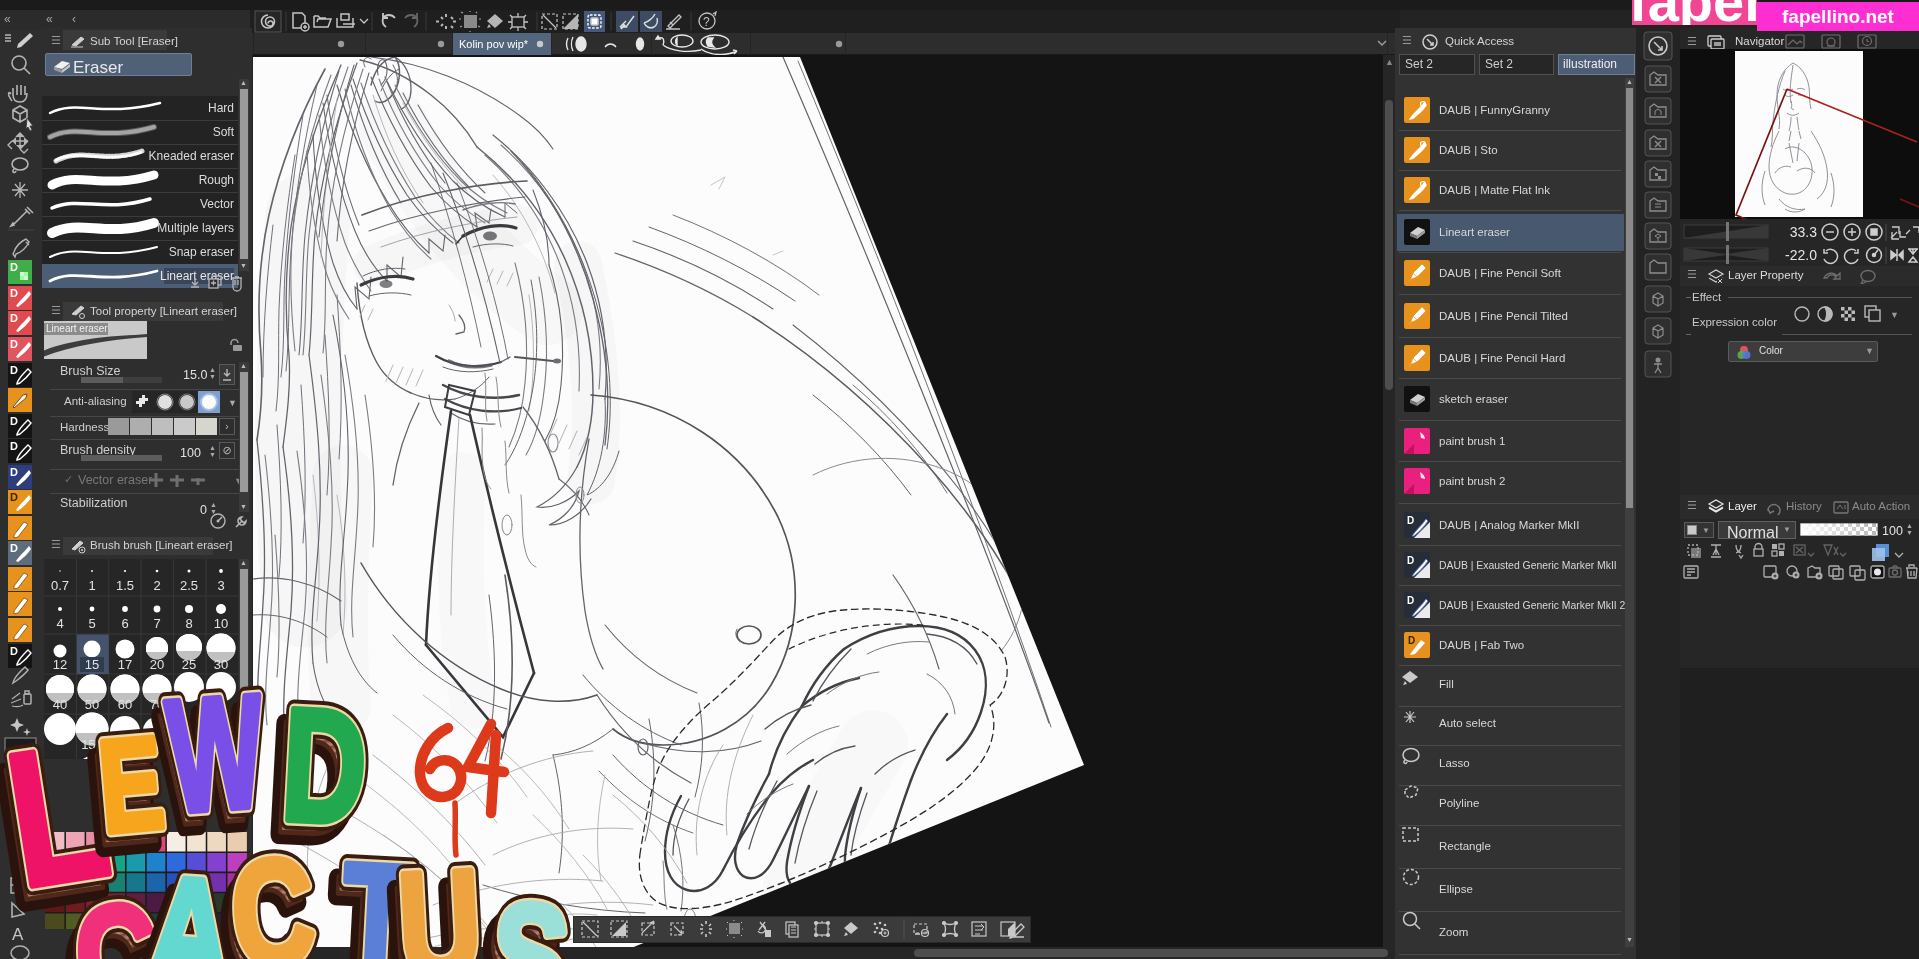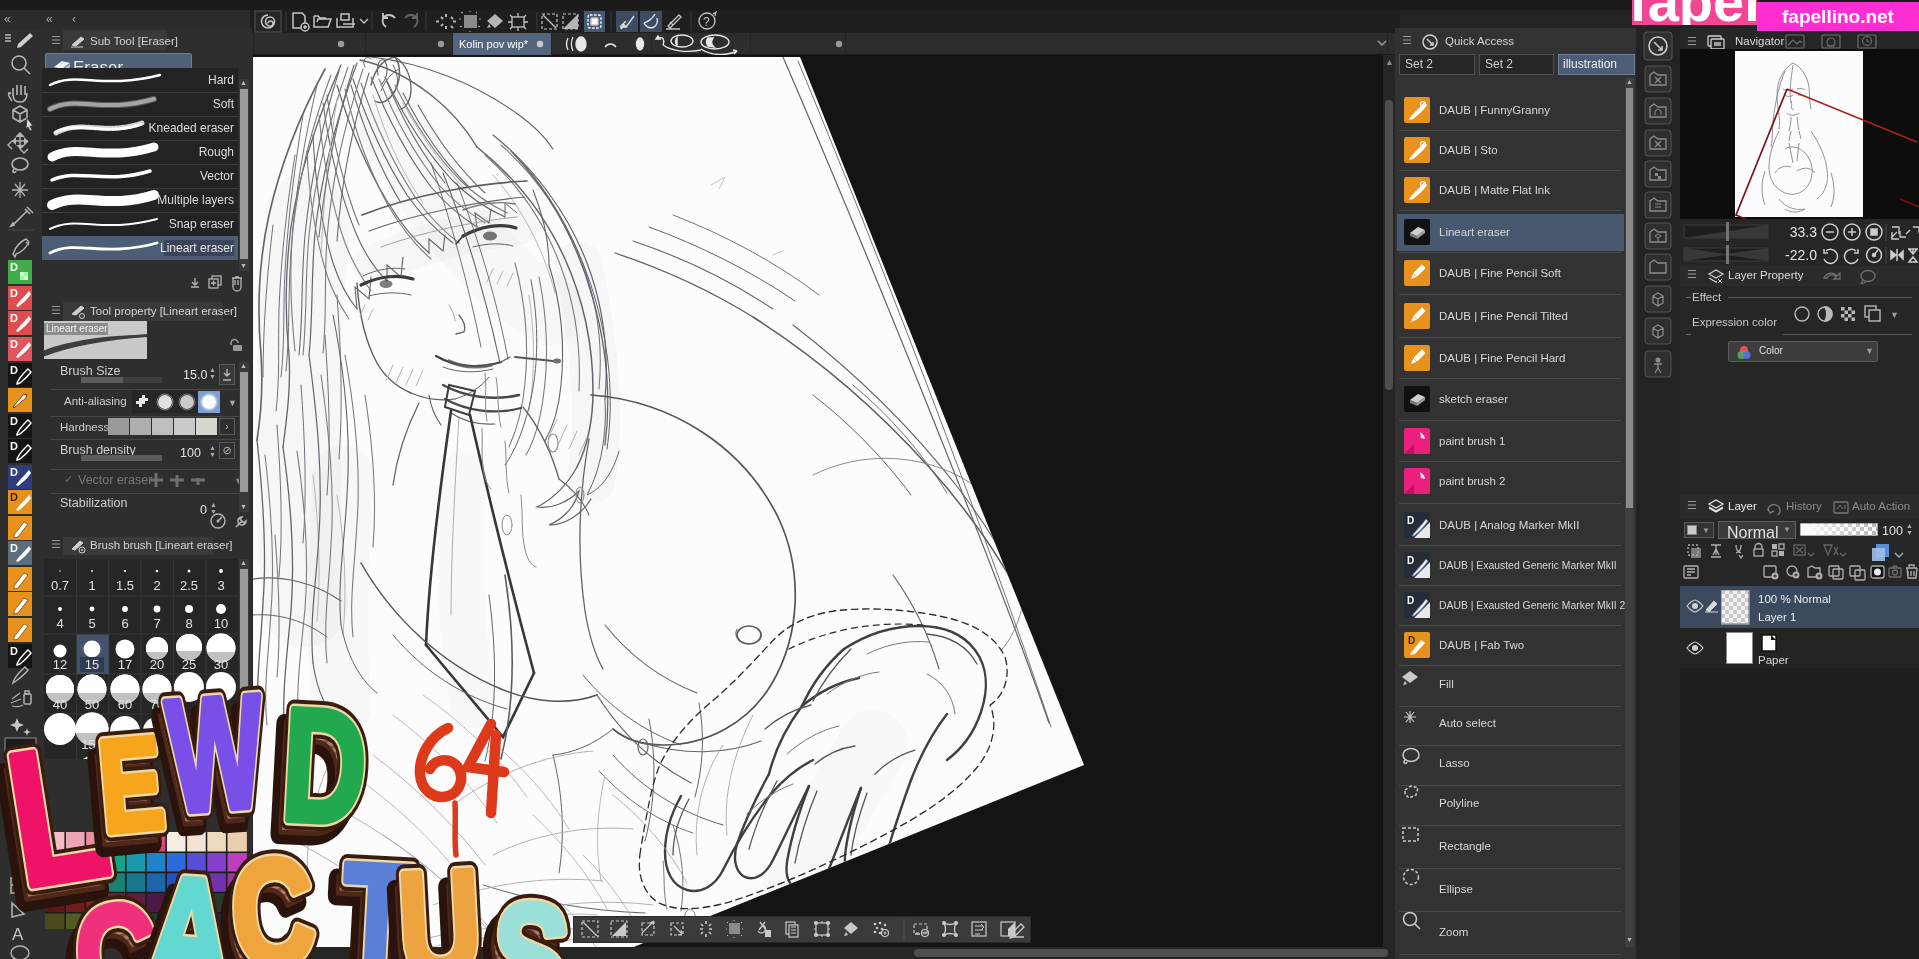--- a/index.html
+++ b/index.html
@@ -653,21 +653,21 @@
       </svg>
     <div class="abs txt" style="left:48px;top:7px;font-size:11.5px;color:#d4d4d4;">Sub Tool [Eraser]</div>
     <div class="abs" style="left:3px;top:25px;width:147px;height:23px;background:#4f6077;border:1px solid #6d7e95;border-radius:2px;">
       <svg class="abs" style="left:5px;top:3px;" width="22" height="17">
           <path d="M3 10 l8 -6 8 2 -8 6 z" fill="#f0f0f0"></path>
           <path d="M3 10 v3 l8 3 v-3 z" fill="#9a9a9a"></path>
           <path d="M11 13 l8 -6 v3 l-8 6 z" fill="#c4c4c4"></path>
         </svg>
       <div class="abs" style="left:27px;top:4px;font-size:17px;color:#e8e8e8;">Eraser</div>
     </div>
-    <div class="abs" style="left:0;top:40px;width:196px;height:192px;background:#232323;">
+    <div class="abs" style="left:0;top:68px;width:196px;height:192px;background:#232323;">
       <svg width="196" height="192" xmlns="http://www.w3.org/2000/svg">
         <g fill="none" stroke="#fff" stroke-linecap="round">
           <path d="M8 17 C35 3, 60 22, 118 7" stroke-width="2.5"></path>
           <path d="M8 41 C35 27, 60 46, 112 31" stroke-width="6" opacity=".25"></path>
           <path d="M8 41 C35 27, 60 46, 112 31" stroke-width="4" opacity=".45"></path>
           <path d="M14 65 C40 51, 62 68, 100 55" stroke-width="5" opacity=".8" stroke-dasharray="1 2"></path>
           <path d="M14 64 C40 52, 62 69, 100 56" stroke-width="3" opacity=".9" stroke-dasharray="2 1.5"></path>
           <path d="M10 89 C35 75, 62 94, 112 79" stroke-width="9"></path>
           <path d="M10 112 C38 100, 62 117, 108 103" stroke-width="3.5"></path>
           <path d="M10 137 C38 123, 64 142, 112 127" stroke-width="10"></path>
@@ -1377,54 +1377,20 @@
         </g>
       <g transform="translate(209,2)" opacity=".5">
           <rect x="0" y="4" width="12" height="9" rx="1"></rect>
           <circle cx="6" cy="8.5" r="2.5"></circle>
           <path d="M3 4 l2 -2 h2 l2 2"></path>
         </g>
       <g transform="translate(225,2)">
           <path d="M1 4 h11 m-10 0 l1 10 h8 l1 -10 m-8 -1 v-2 h5 v2 m-6 4 v5 m3 -5 v5 m3 -5 v5"></path>
         </g>
     </svg>
-    <div class="abs" style="left:0;top:558px;width:239px;height:42px;background:#3c4a60;">
-      <svg class="abs" style="left:6px;top:13px;" width="18" height="14">
-          <path d="M1 7 C4 3 8 1 9 1 C10 1 14 3 17 7 C14 11 10 13 9 13 C8 13 4 11 1 7 z" fill="none" stroke="#d0d0d0" stroke-width="1.2"></path>
-          <circle cx="9" cy="7" r="3" fill="#d0d0d0"></circle>
-        </svg>
-      <svg class="abs" style="left:24px;top:12px;" width="16" height="16">
-          <path d="M2 12 L10 3 l3 3 -8 8 z M1 14 h13" stroke="#d8d8d8" fill="#d8d8d8" stroke-width="1"></path>
-        </svg>
-      <svg class="abs" style="left:41px;top:4px;" width="30" height="35">
-        <rect width="28" height="34" fill="url(#chk2)"></rect>
-        <defs>
-            <pattern id="chk2" width="8" height="8" patternUnits="userSpaceOnUse">
-              <rect width="8" height="8" fill="#f2f2f2"></rect>
-              <rect width="4" height="4" fill="#c9c9c9"></rect>
-              <rect x="4" y="4" width="4" height="4" fill="#c9c9c9"></rect>
-            </pattern>
-          </defs>
-        <rect x="0" y="0" width="28" height="34" fill="none" stroke="#9a9a9a" stroke-width="1.5"></rect>
-      </svg>
-      <div class="abs txt" style="left:78px;top:7px;font-size:11.5px;color:#ececec;">100 % Normal</div>
-      <div class="abs txt" style="left:78px;top:25px;font-size:11.5px;color:#ececec;">Layer 1</div>
-    </div>
-    <div class="abs" style="left:0;top:600px;width:239px;height:40px;background:#242424;">
-      <svg class="abs" style="left:6px;top:13px;" width="18" height="14">
-          <path d="M1 7 C4 3 8 1 9 1 C10 1 14 3 17 7 C14 11 10 13 9 13 C8 13 4 11 1 7 z" fill="none" stroke="#d0d0d0" stroke-width="1.2"></path>
-          <circle cx="9" cy="7" r="3" fill="#d0d0d0"></circle>
-        </svg>
-      <div class="abs" style="left:46px;top:4px;width:27px;height:32px;background:#fff;border:1px solid #888;"></div>
-      <svg class="abs" style="left:80px;top:5px;" width="22" height="22">
-          <rect x="2" y="2" width="14" height="16" fill="#fff" stroke="#111" stroke-width="1.5"></rect>
-          <path d="M11 2 l5 5 h-5 z" fill="#111"></path>
-        </svg>
-      <div class="abs txt" style="left:78px;top:26px;font-size:11.5px;color:#d8d8d8;">Paper</div>
-    </div>
     <div class="abs" style="left:0;top:640px;width:239px;height:291px;background:#1f1f1f;"></div>
   </div>
 
   <div class="abs" style="left:0;top:640px;width:700px;height:319px;pointer-events:none;" id="logo">
   <svg width="700" height="319" xmlns="http://www.w3.org/2000/svg" font-family="Liberation Sans" font-weight="bold">
     <defs>
           <pattern id="wood" width="7" height="7" patternUnits="userSpaceOnUse" patternTransform="rotate(80)">
             <rect width="7" height="7" fill="#a1705f"></rect>
             <rect width="2.4" height="7" fill="#7e4f41"></rect>
             <rect x="4.4" width="1.4" height="7" fill="#b98a76"></rect>

